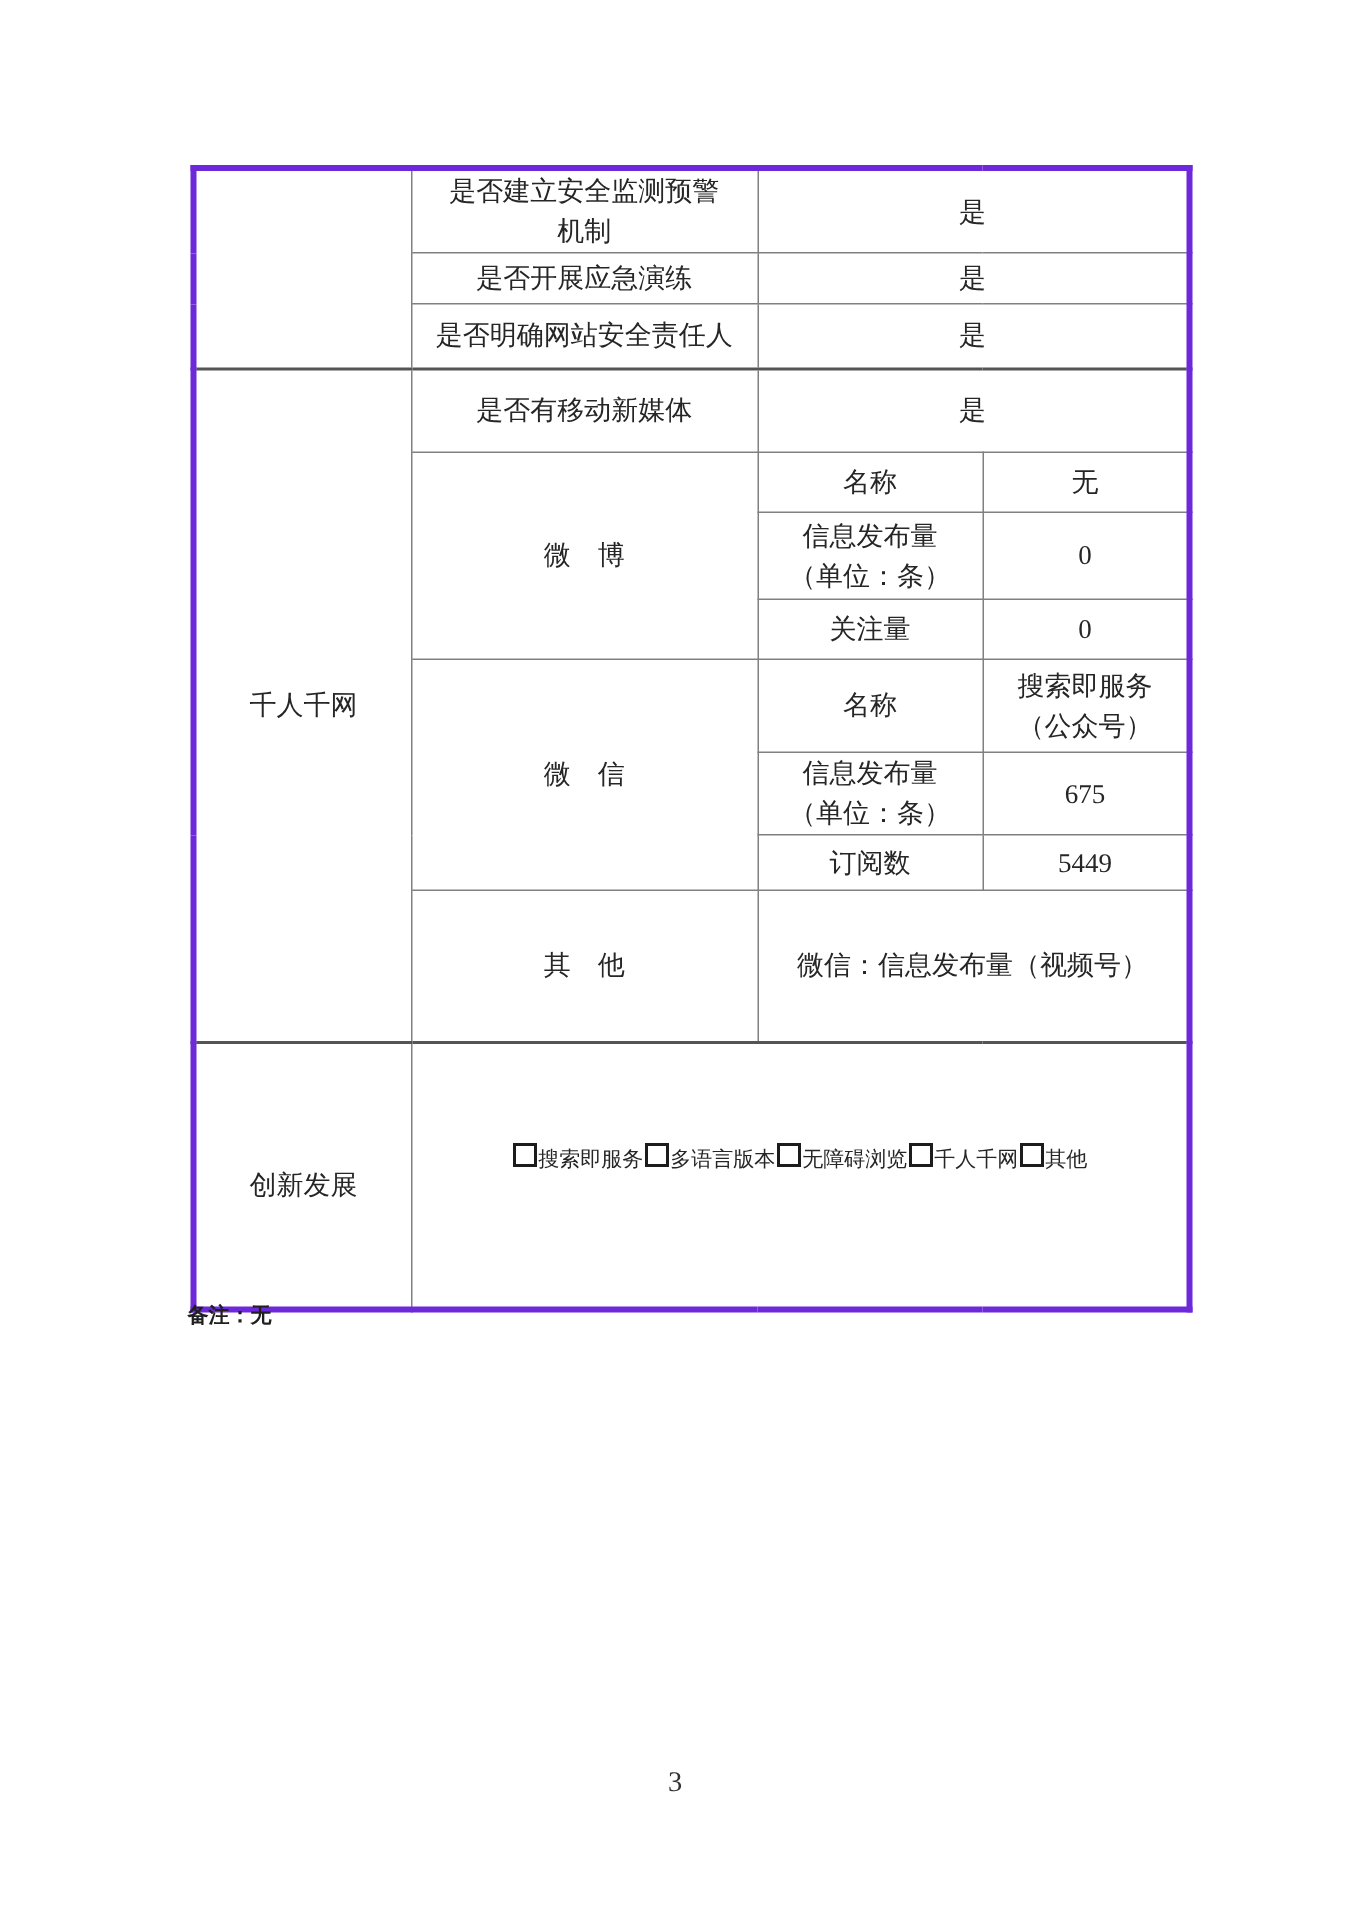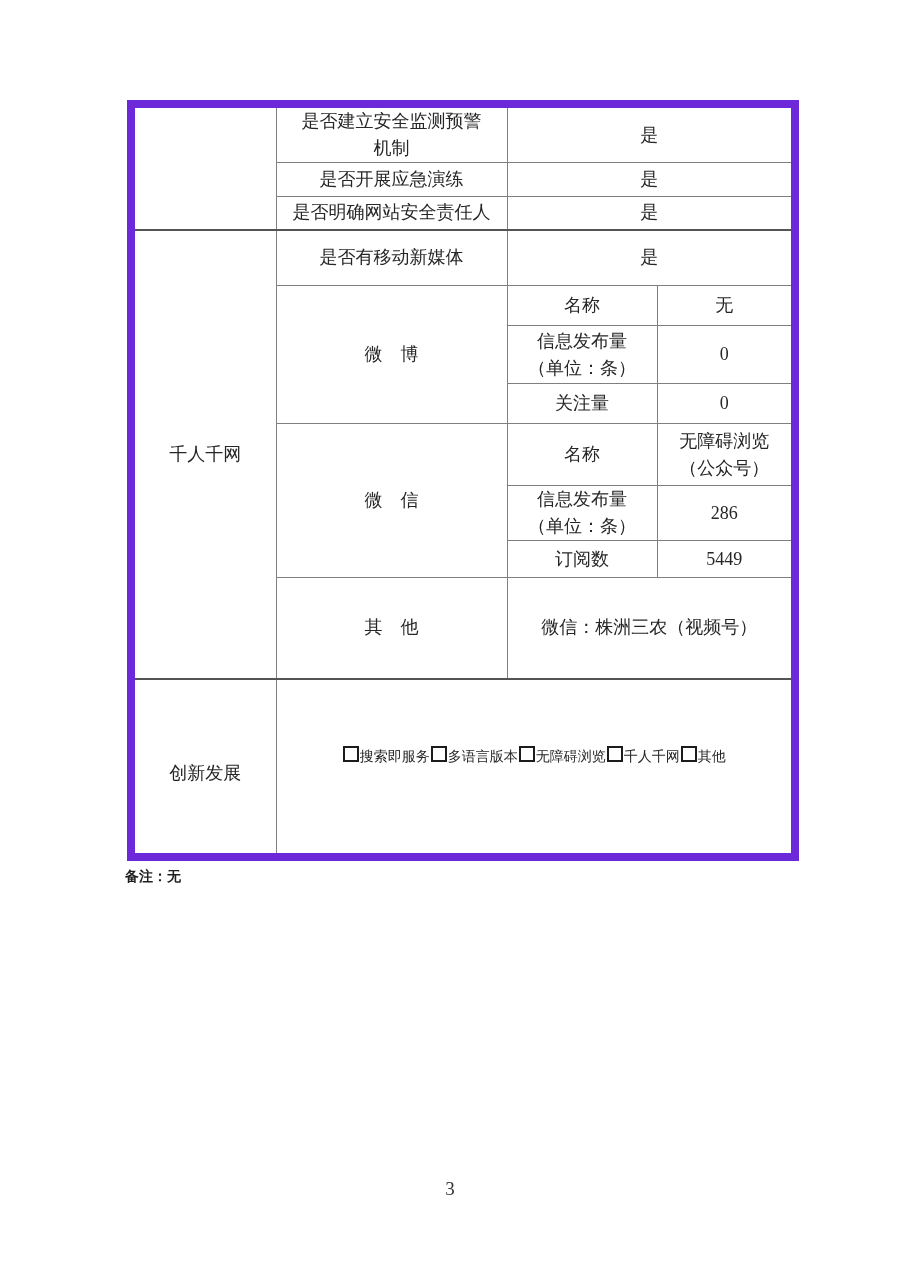--- a/index.html
+++ b/index.html
@@ -11,25 +11,25 @@
     position: relative;
     width: 900px;
     height: 1272px;
     font-family: "Liberation Serif", "DejaVu Serif", serif;
     color: #262626;
     overflow: hidden;
   }
   .doc-table {
     position: absolute;
     left: 127px;
-    top: 100px;
+    top: 110px;
     width: 664px;
     border-collapse: collapse;
     table-layout: fixed;
-    border: 8px solid #6d28d9;
+    border: 4px solid #6d28d9;
   }
   .doc-table td {
     border: 1px solid #808080;
     text-align: center;
     vertical-align: middle;
     font-size: 18px;
     line-height: 27px;
     padding: 0 8px;
     white-space: pre-line;
     overflow: hidden;
@@ -88,21 +88,21 @@
     <tr style="height:54px">
       <td rowspan="3"></td>
       <td>是否建立安全监测预警
 机制</td>
       <td colspan="2">是</td>
     </tr>
     <tr style="height:34px">
       <td>是否开展应急演练</td>
       <td colspan="2">是</td>
     </tr>
-    <tr style="height:33px">
+    <tr style="height:43px">
       <td>是否明确网站安全责任人</td>
       <td colspan="2">是</td>
     </tr>
 
     <tr class="sec" style="height:56px">
       <td rowspan="8">千人千网</td>
       <td>是否有移动新媒体</td>
       <td colspan="2">是</td>
     </tr>
     <tr style="height:40px">
@@ -115,34 +115,34 @@
 （单位：条）</td>
       <td>0</td>
     </tr>
     <tr style="height:40px">
       <td>关注量</td>
       <td>0</td>
     </tr>
     <tr style="height:62px">
       <td rowspan="3">微　信</td>
       <td>名称</td>
-      <td>无障碍浏览（公众号）</td>
+      <td>搜索即服务（公众号）</td>
     </tr>
     <tr style="height:53px">
       <td>信息发布量
 （单位：条）</td>
-      <td>286</td>
+      <td>675</td>
     </tr>
     <tr style="height:37px">
       <td>订阅数</td>
       <td>5449</td>
     </tr>
     <tr style="height:101px">
       <td>其　他</td>
-      <td colspan="2">微信：株洲三农（视频号）</td>
+      <td colspan="2">微信：信息发布量（视频号）</td>
     </tr>
 
     <tr class="sec" style="height:178px">
       <td><span class="innov-label">创新发展</span></td>
       <td colspan="3">
         <div class="cbx-line">
           <span class="cbx"></span><span>搜索即服务</span><span class="cbx"></span><span>多语言版本</span><span class="cbx"></span><span>无障碍浏览</span><span class="cbx"></span><span>千人千网</span><span class="cbx"></span><span>其他</span>
         </div>
       </td>
     </tr>

